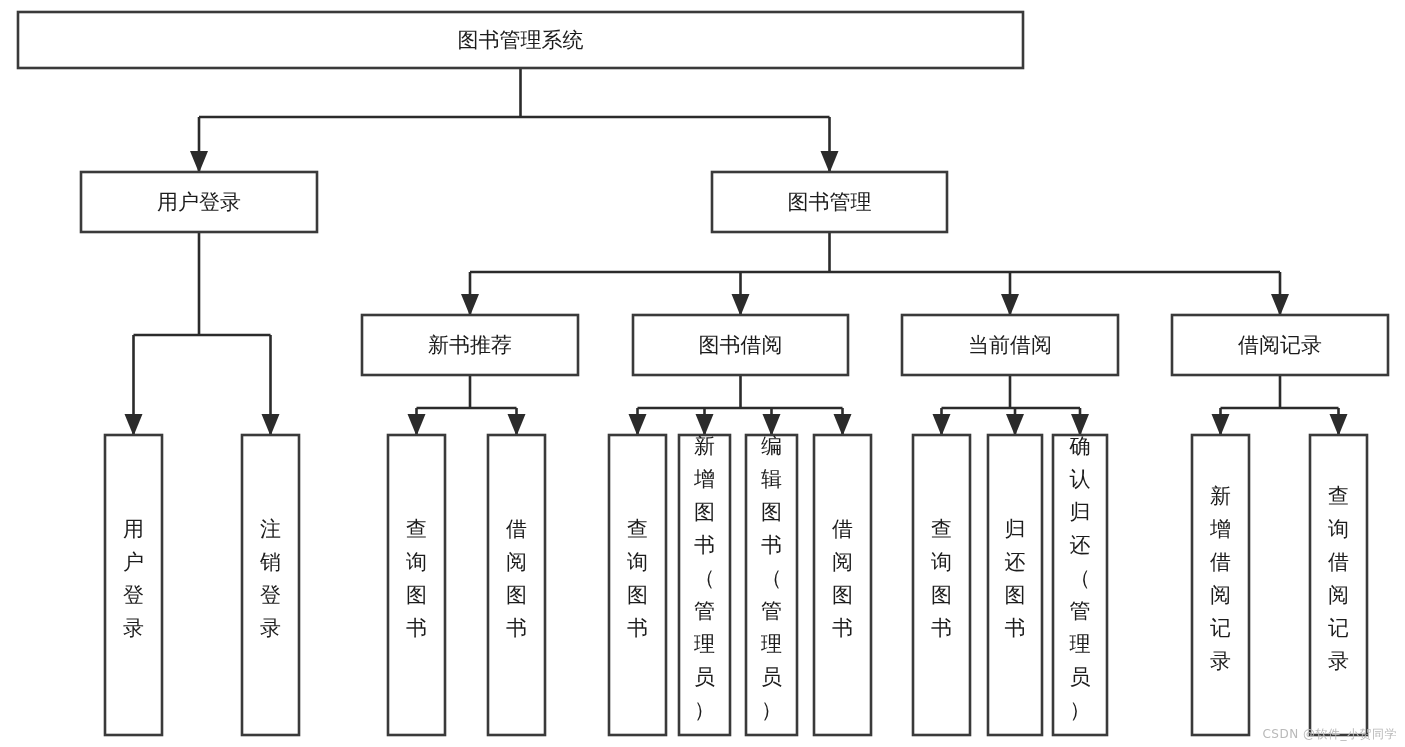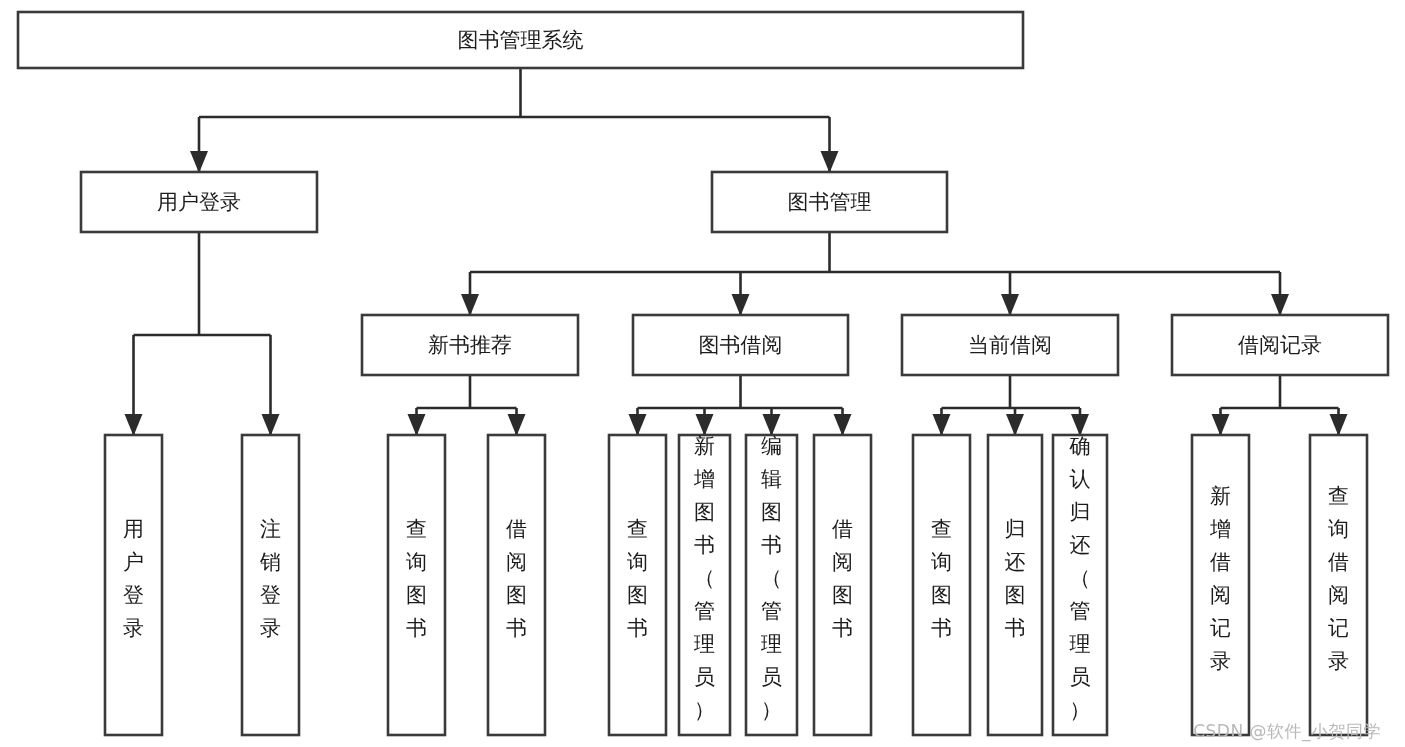--- a/index.html
+++ b/index.html
@@ -51,24 +51,24 @@
     dominant-baseline: middle;
   }
   .node-label-vertical {
     font-family: "DejaVu Sans", "Liberation Sans", sans-serif;
     fill: #1c1c1c;
     font-size: 21px;
     text-anchor: middle;
   }
   .watermark {
     position: absolute;
-    right: 24px;
+    right: 8px;
     bottom: 4px;
     font-family: "DejaVu Sans", "Liberation Sans", sans-serif;
-    font-size: 17px;
+    font-size: 12px;
     color: #b9b9b9;
     white-space: nowrap;
     letter-spacing: 0.5px;
   }
 </style>
 </head>
 <body>
 
 <div id="diagram-root">
   <svg class="diagram" viewBox="0 0 1405 747">

